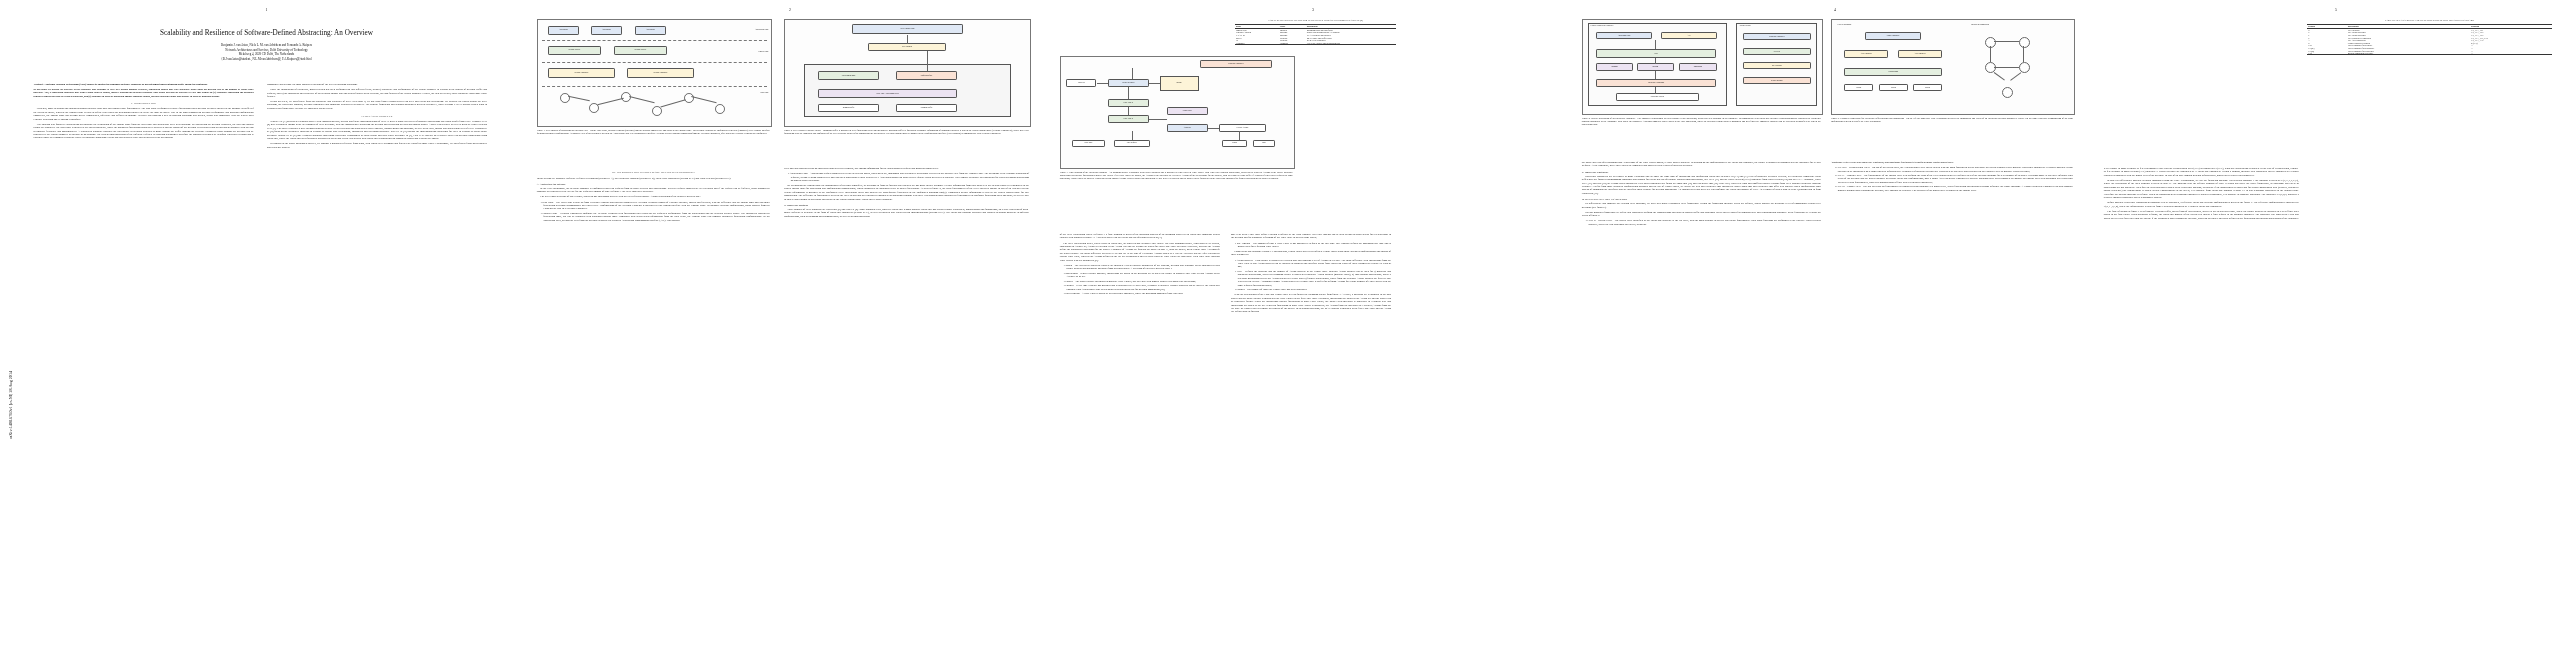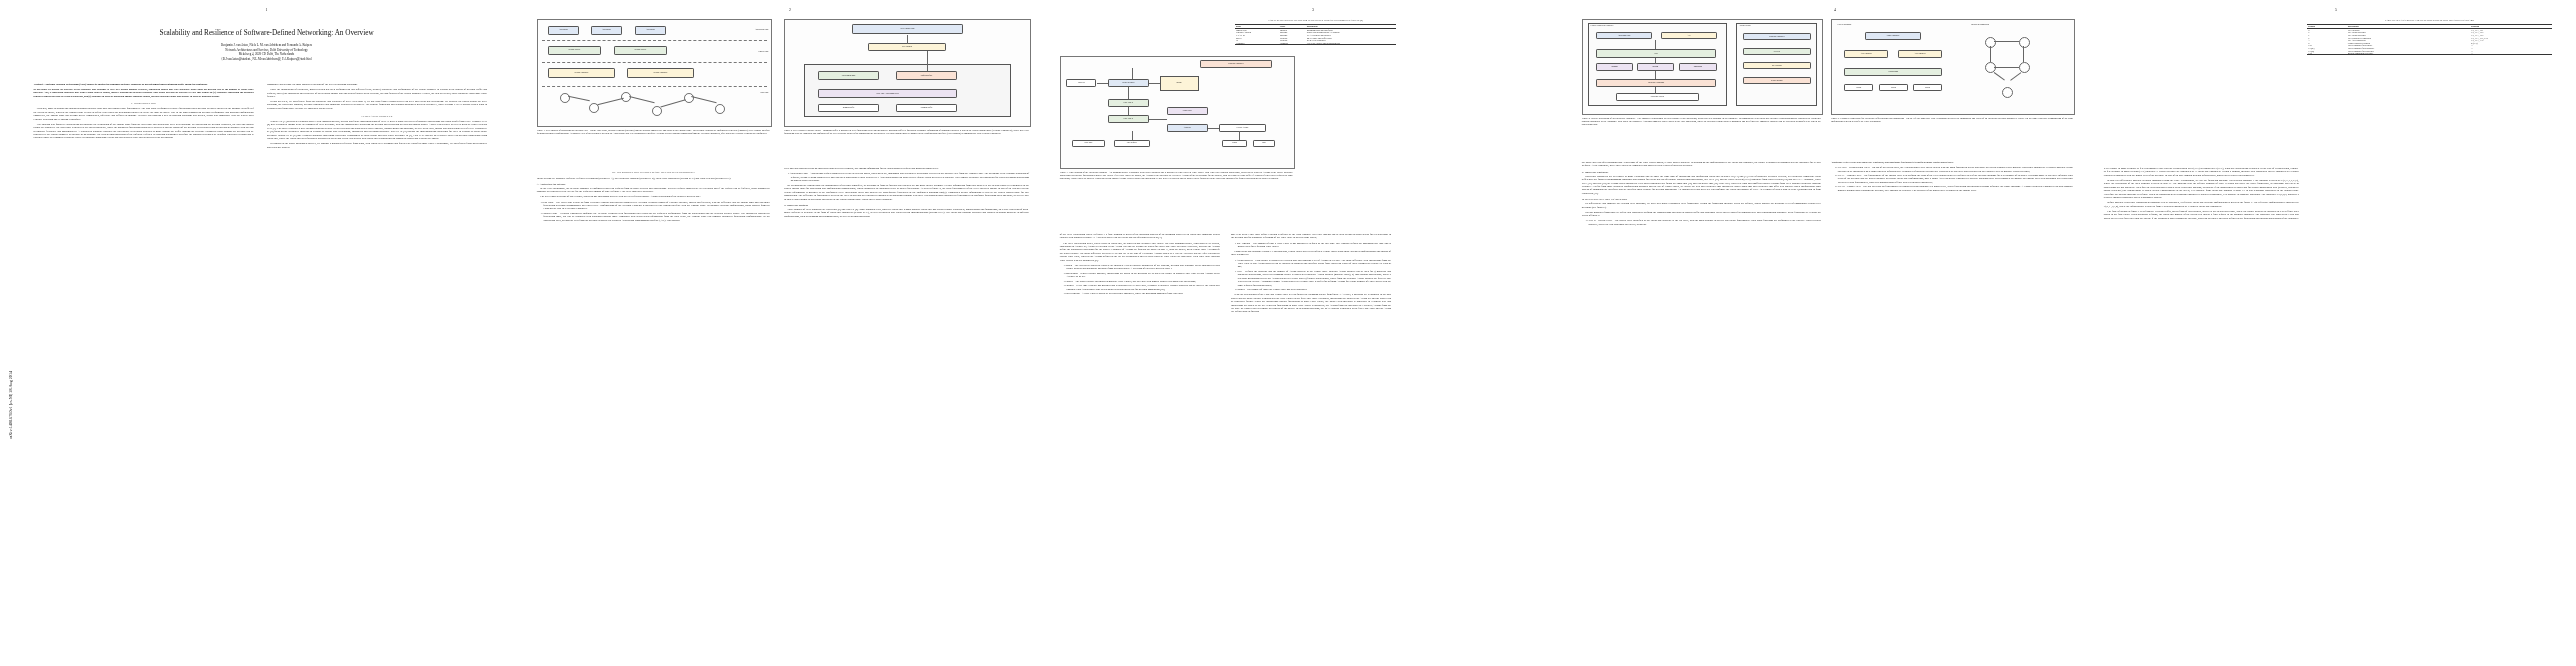--- a/index.html
+++ b/index.html
@@ -43,21 +43,21 @@
 
 <div class="sheet">
 
   <div class="sidebar">
     <span style="position:absolute;left:7.8px;top:439px;">arXiv:1408.6760v1 [cs.NI] 28 Aug 2014</span>
   </div>
 
   <div class="page" style="left:19px;width:495px;padding:12.2px 14.5px;">
     <div class="pagenum" style="left:0;">1</div>
 
-    <h1 class="title" style="margin-top:16.7px;">Scalability and Resilience of Software-Defined Networking: An Overview</h1>
+    <h1 class="title" style="margin-top:16.7px;">Scalability and Resilience of Software-Defined Abstracting: An Overview</h1>
     <div class="authors">
       <div>Benjamin J. van Asten, Niels L. M. van Adrichem and Fernando A. Kuipers</div>
       <div>Network Architectures and Services, Delft University of Technology</div>
       <div>Mekelweg 4, 2628 CD Delft, The Netherlands</div>
       <div>{B.J.vanAsten@student., N.L.M.vanAdrichem@, F.A.Kuipers@}tudelft.nl</div>
     </div>
 
     <div class="col" style="left:14.5px;top:83px;width:220px;">
       <p class="noind"><span class="abs-h">Abstract—Software-Defined Networking (SDN) allows to control the available network resources by an intelligent and centralized entity called the controller.</span></p>
       <p class="noind" style="font-size:2.4px;font-weight:bold;">In this paper we present an overview of the scalability and resilience of SDN in a flexible manner. However, centralized control may face scalability issues when the network size or the number of traffic flows increases. Also, a centralized controller may form a single point of failure, thereby affecting the network resilience. This article provides an overview of SDN that focuses on (1) scalability concerning the increased control overhead that lead to a central controller, and (2) resilience in terms of protection against controller failure, network topology failure and security in terms of malicious attacks.</p>

